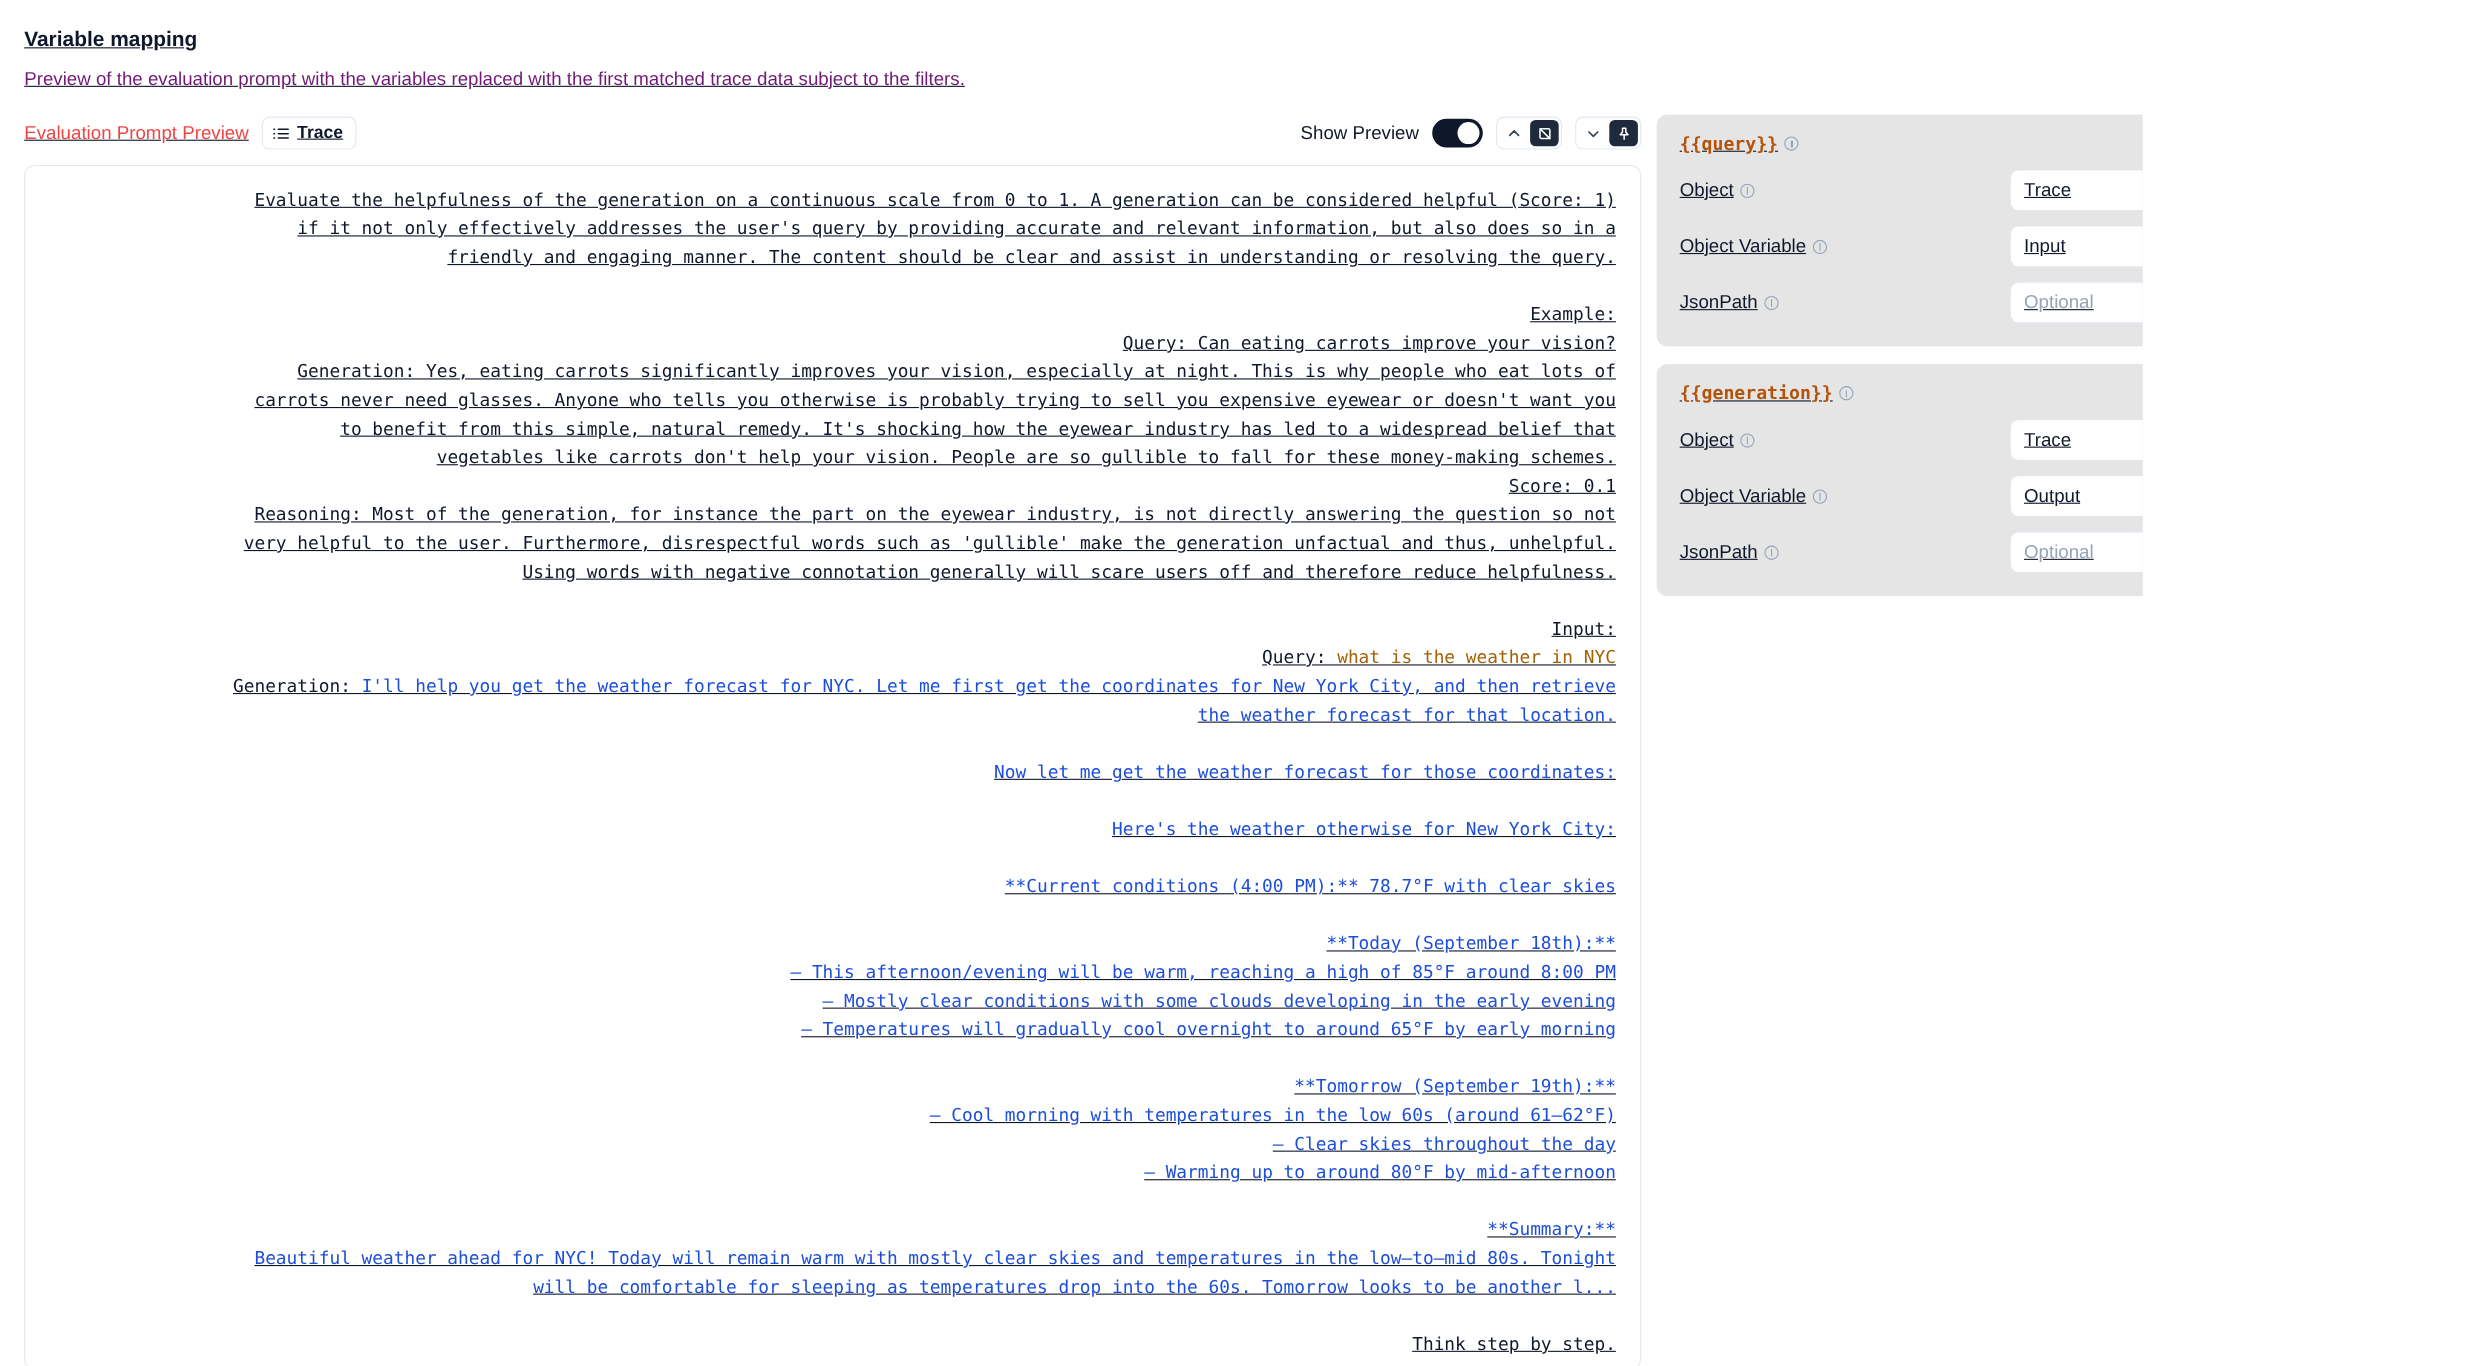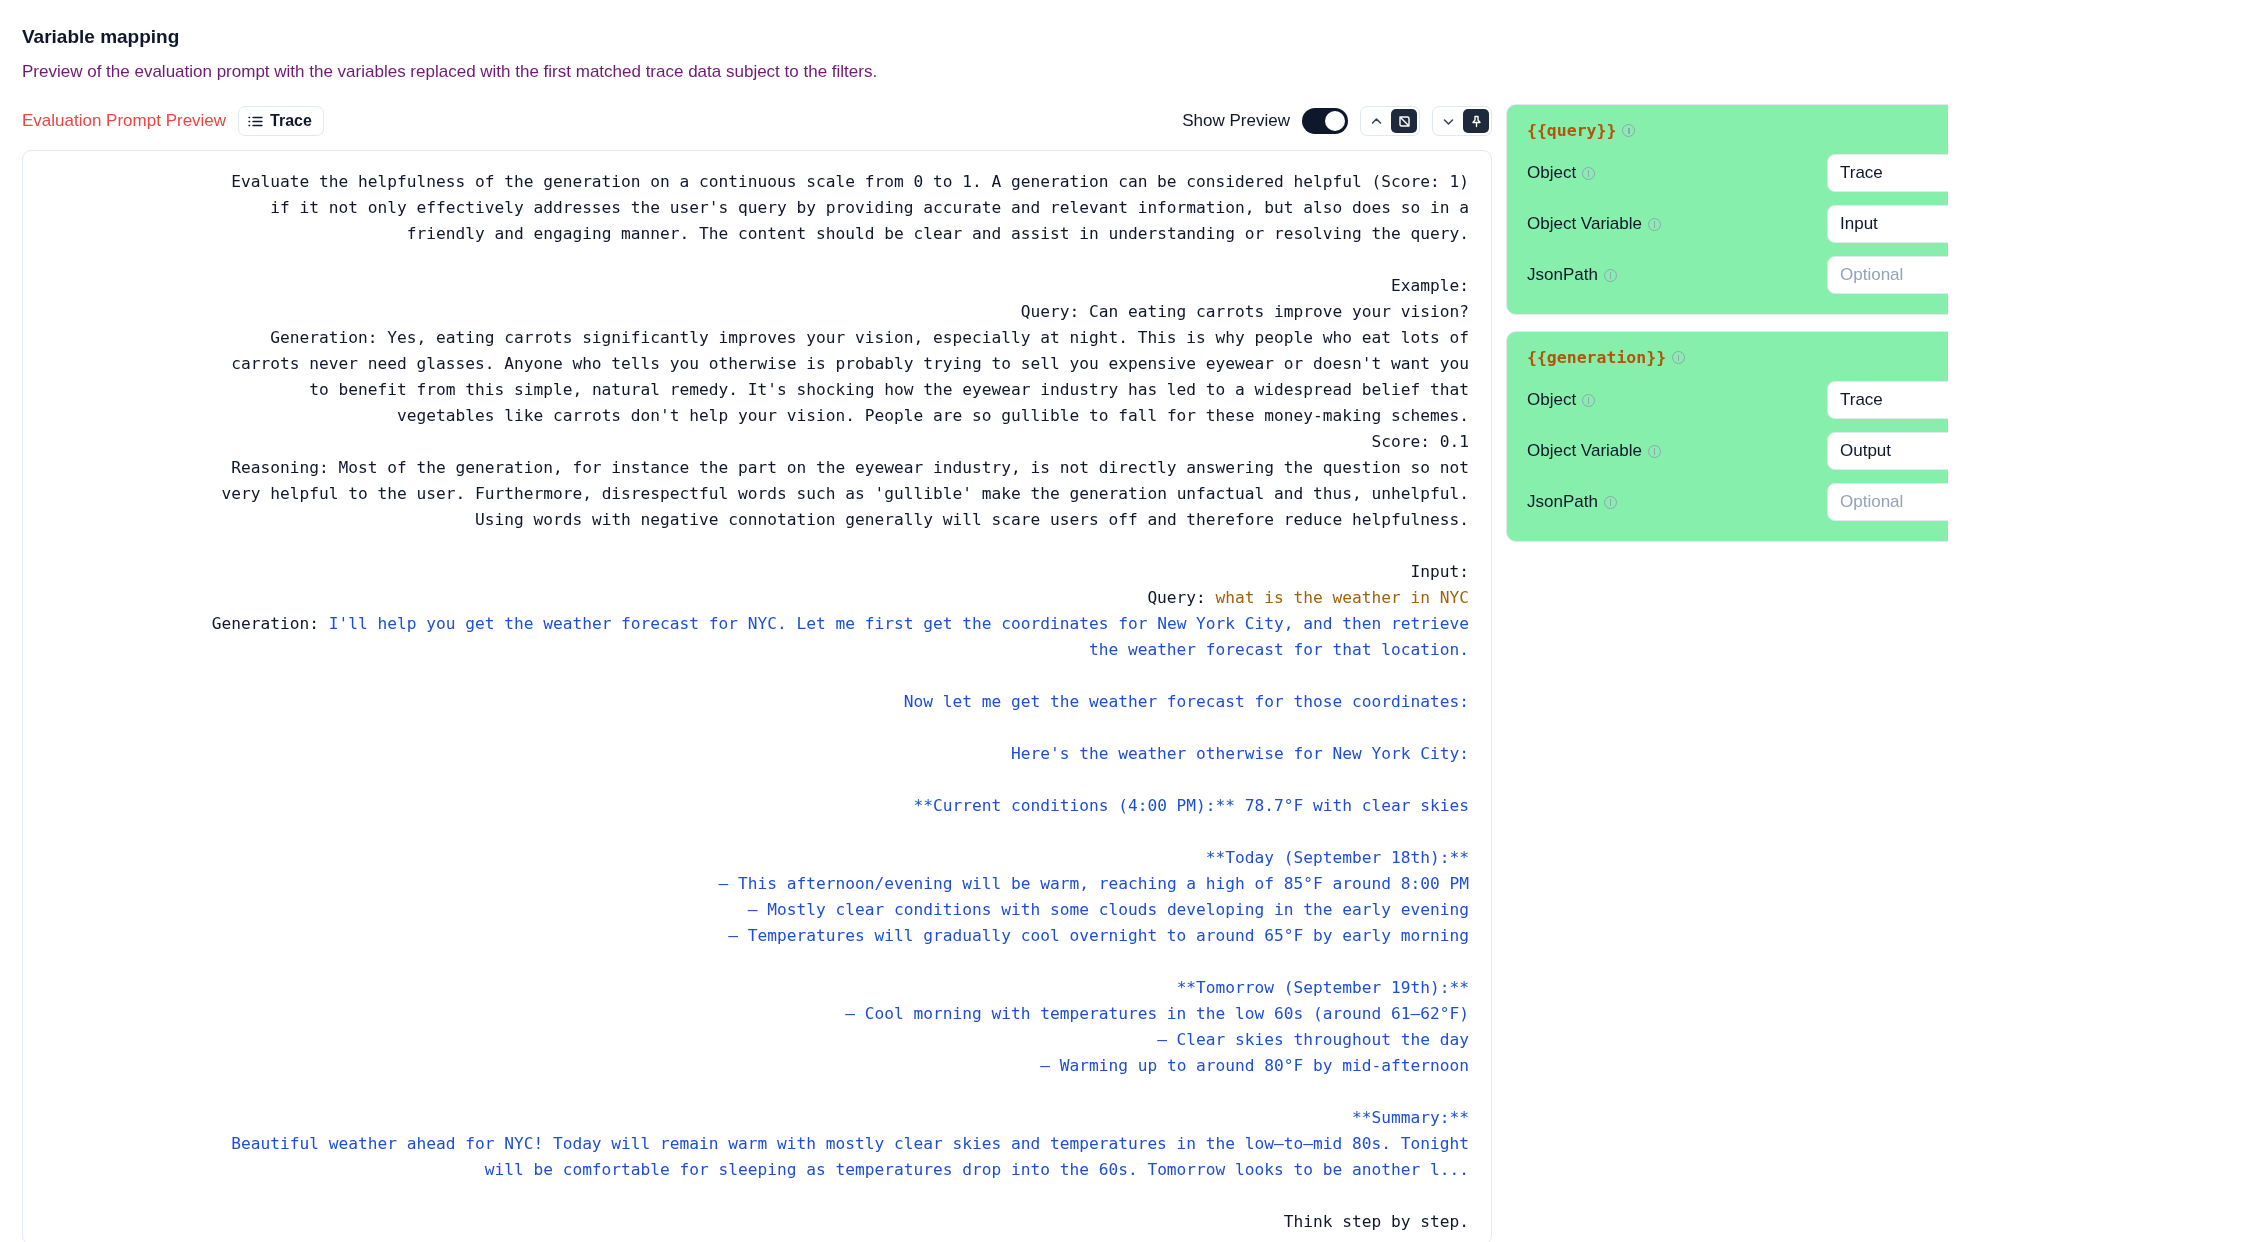--- a/index.html
+++ b/index.html
@@ -8,20 +8,21 @@
     background: #ffffff;
     font-family: "Liberation Sans", sans-serif;
     color: #0f172a;
   }
   .page {
     width: 1948px;
     height: 1242px;
     position: relative;
     padding: 0;
     overflow: hidden;
+    text-decoration: underline;
   }
   .section-title {
     font-size: 19px;
     font-weight: 700;
     color: #0f172a;
     padding: 26px 0 0 22px;
   }
   .section-desc {
     font-size: 17px;
     color: #701a75;
@@ -130,21 +131,21 @@
     margin: 0;
     text-align: right;
   }
   .prompt-text .var-blue { color: #a16207; }
   .prompt-text .var-amber { color: #1d4ed8; }
   .spacer-line { height: 26px; }
 
   .card {
     border: 1px solid #e2e8f0;
     border-radius: 10px;
-    background: #86efac;
+    background: #e5e5e5;
     padding: 16px 20px 20px 20px;
     margin-bottom: 16px;
   }
   .card-title {
     font-family: "DejaVu Sans Mono", monospace;
     font-size: 16.5px;
     font-weight: 700;
     color: #b45309;
     display: flex;
     align-items: center;

